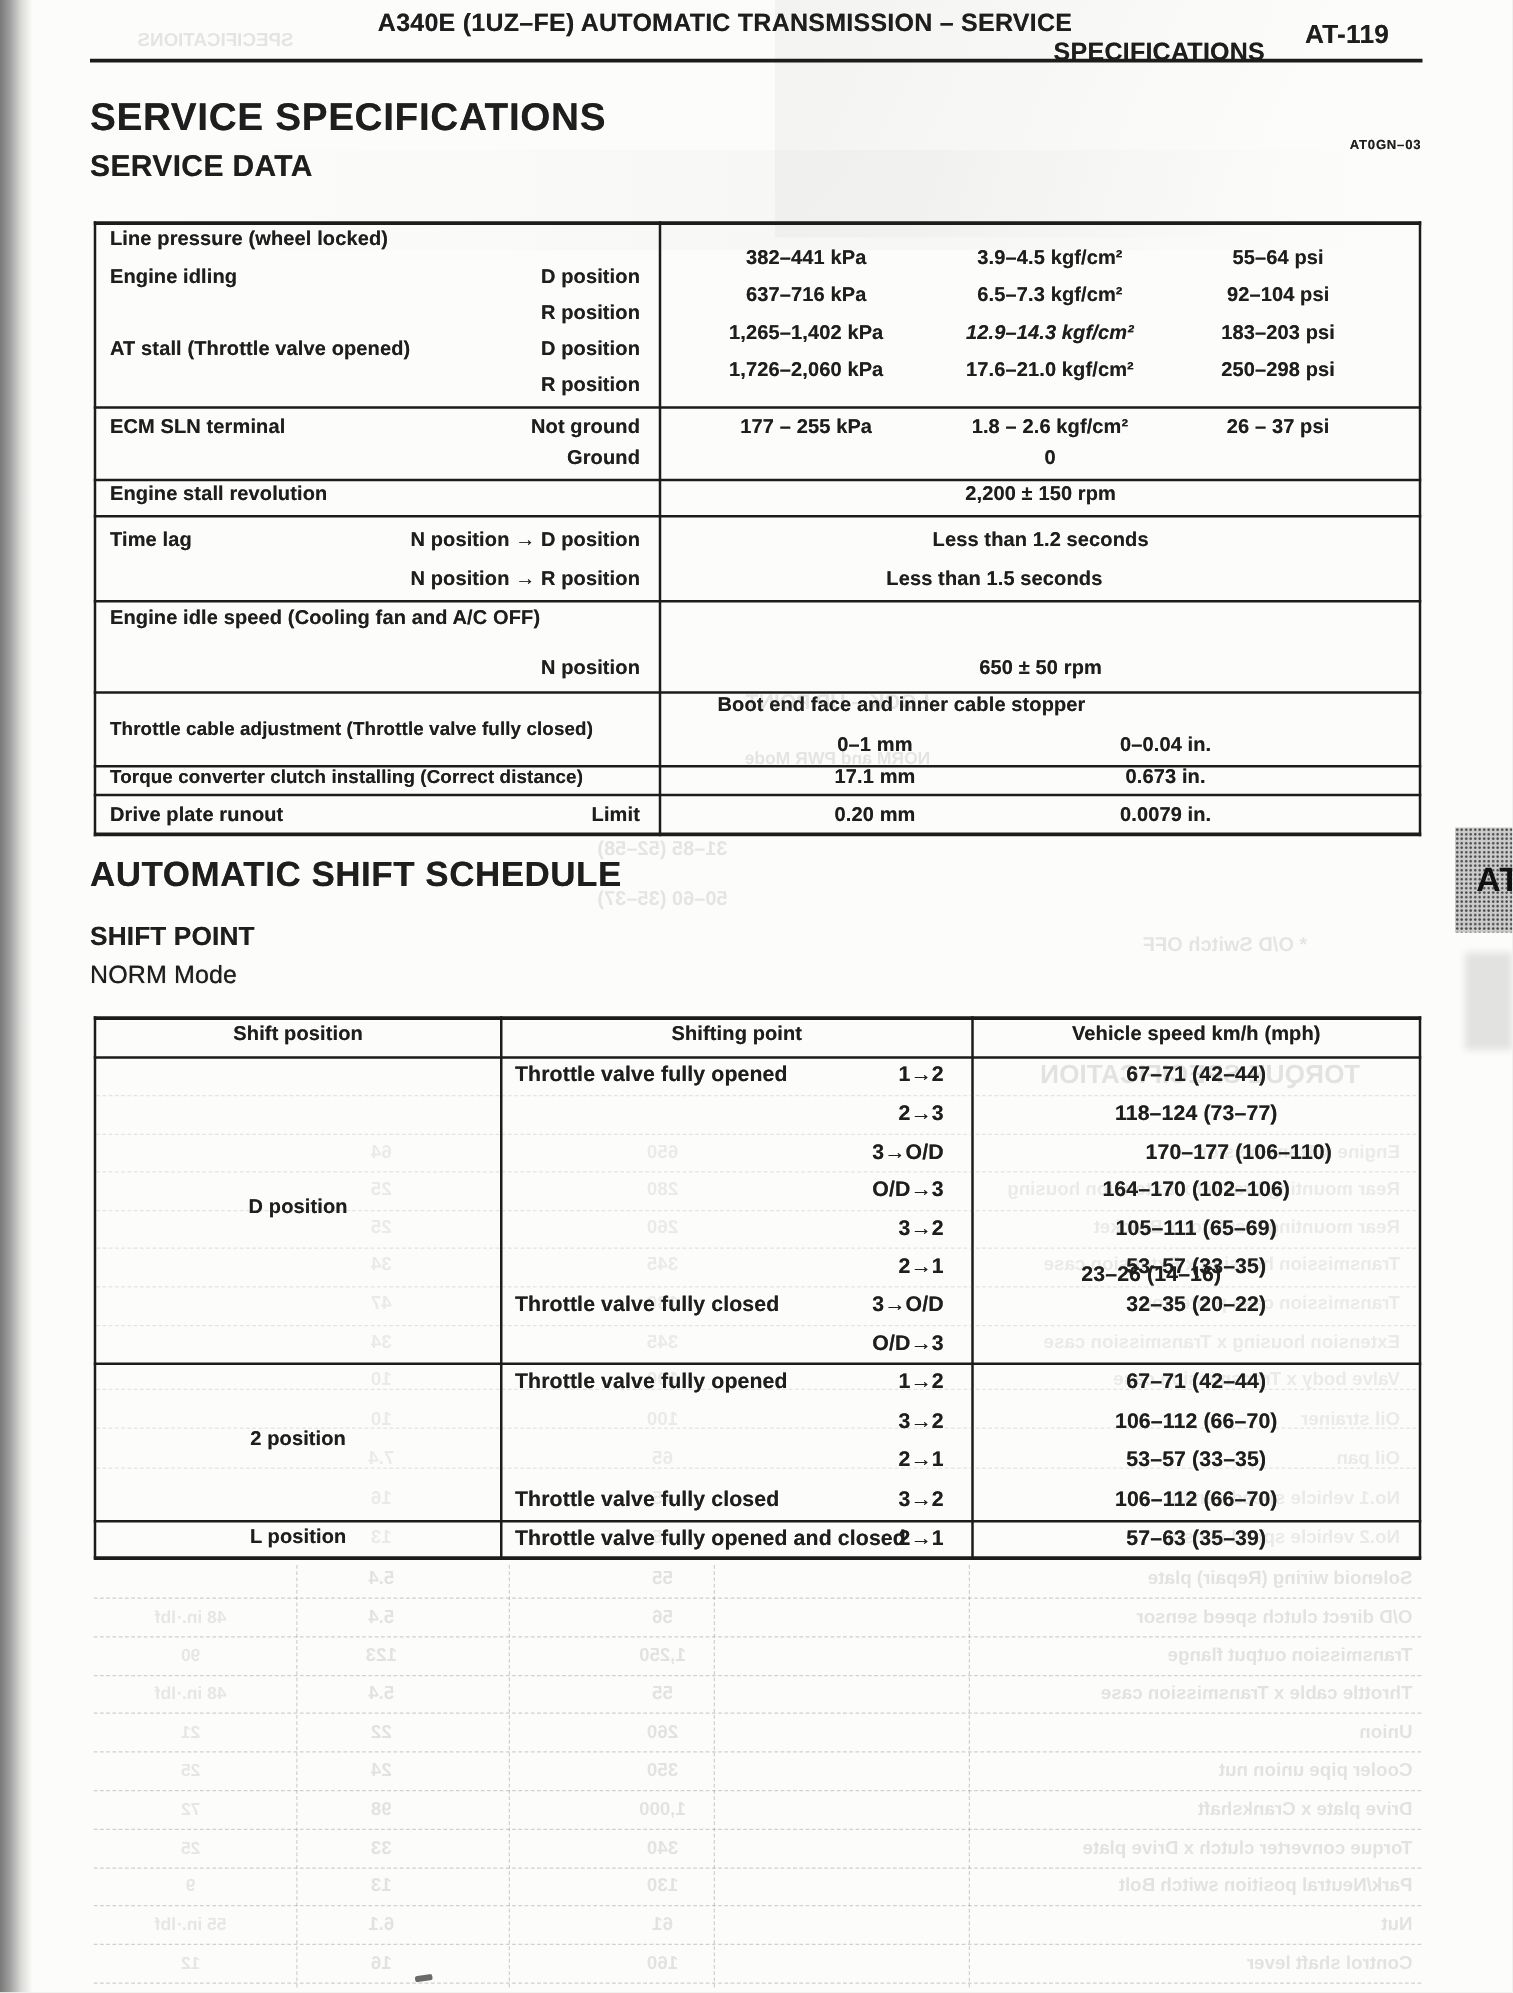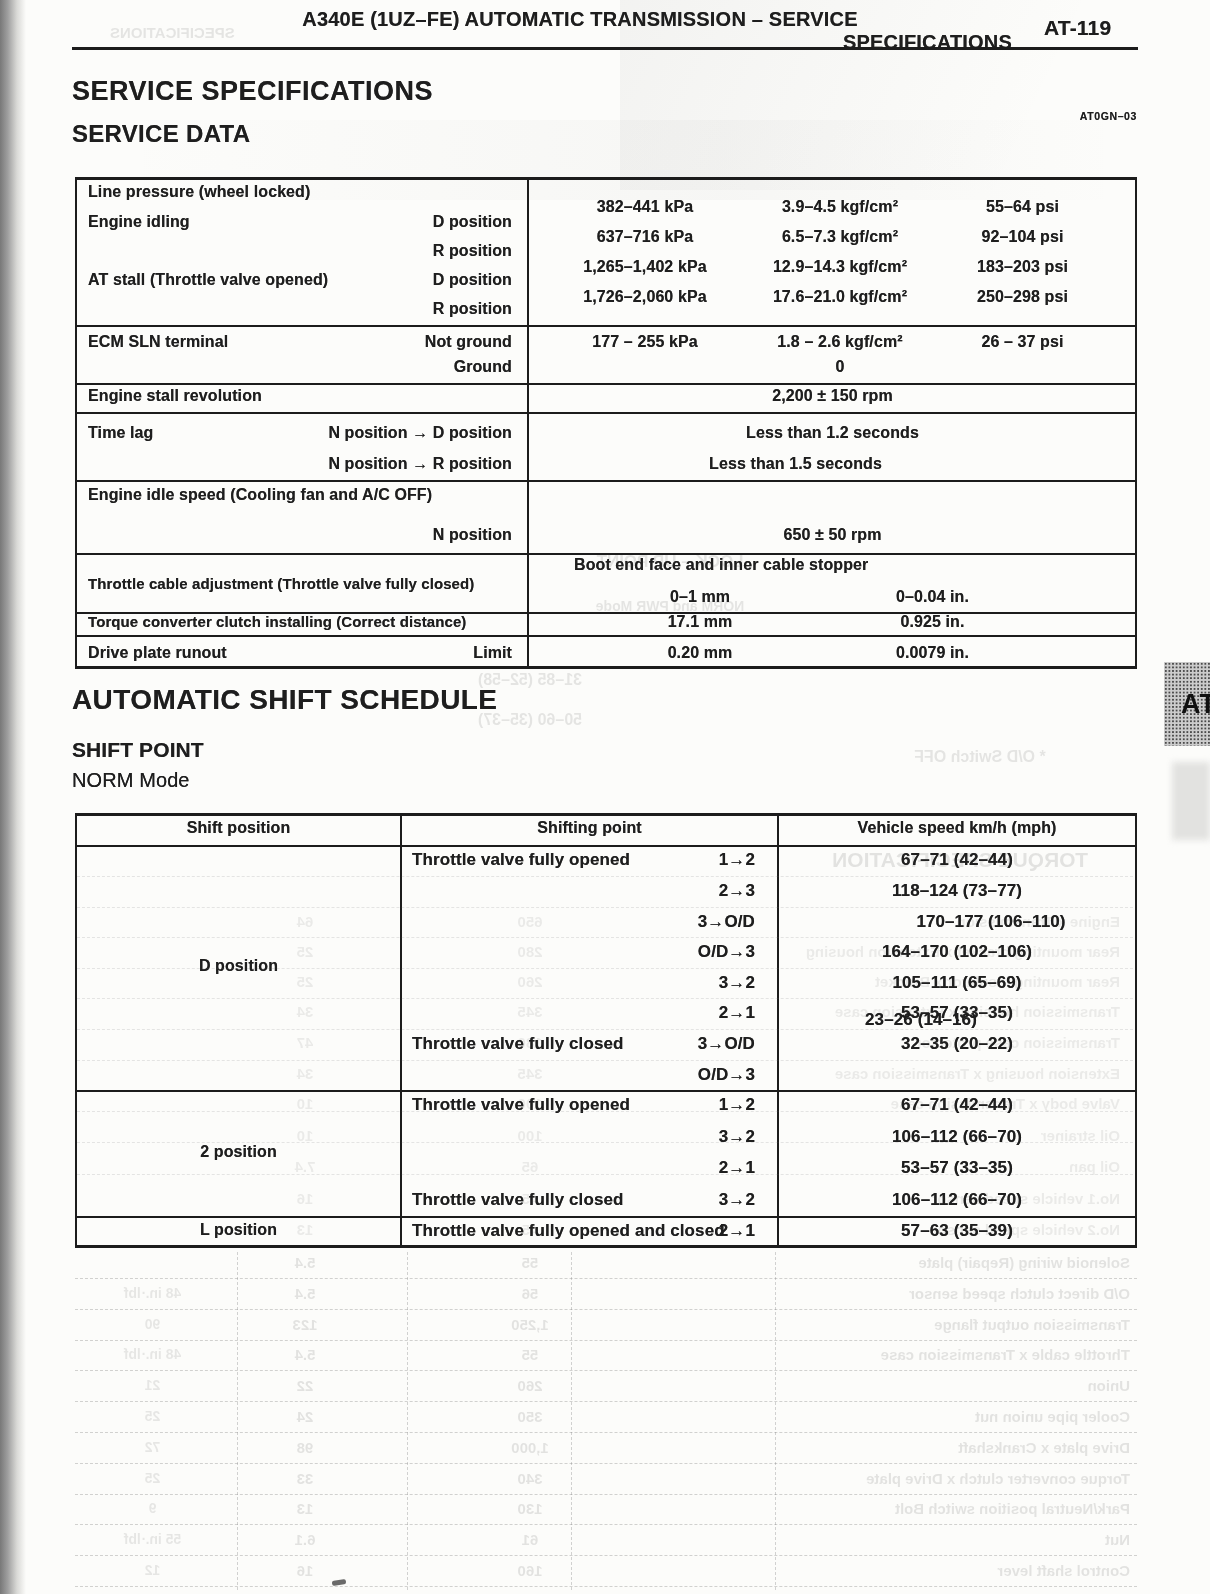--- a/index.html
+++ b/index.html
@@ -9,21 +9,21 @@
   .t{position:absolute;white-space:nowrap;font-size:16px;font-weight:bold;
      color:#1e1e1e;text-shadow:0 0 .5px rgba(20,20,20,.65);letter-spacing:.1px;}
   .sm{font-size:15px;}
   .c{text-align:center;}
   .r{text-align:right;}
   
   .hl{position:absolute;background:#1c1c1c;height:2px;}
   .vl{position:absolute;background:#1c1c1c;width:2px;}
   .thick{height:3px;}
   
-  .h1{font-size:27px;letter-spacing:.5px;}
+  .h1{font-size:31px;letter-spacing:.5px;}
   .h2{font-size:24px;letter-spacing:.3px;}
   .h3{font-size:28px;letter-spacing:.4px;}
   .h4{font-size:21px;}
   .mode{font-size:20px;font-weight:normal;text-shadow:0 0 .6px rgba(0,0,0,.8);}
   .hdr{font-size:20px;letter-spacing:.2px;}
   .code{font-size:10.5px;letter-spacing:.6px;}
   
   .gutter{position:absolute;left:0;top:0;width:26px;height:1594px;
           background:linear-gradient(90deg,#787878 0%,#9f9f9f 30%,#d9d9d6 65%,rgba(255,255,255,0) 100%);}
   .wash{position:absolute;pointer-events:none;}
@@ -78,21 +78,21 @@
   <div class="t r" style="left:300px;top:213px;width:212px;">D position</div>
   <div class="t r" style="left:300px;top:242px;width:212px;">R position</div>
   <div class="t r" style="left:300px;top:271px;width:212px;">D position</div>
   <div class="t r" style="left:300px;top:300px;width:212px;">R position</div>
   <div class="t c" style="left:540px;top:198px;width:210px;">382–441 kPa</div>
   <div class="t c" style="left:540px;top:228px;width:210px;">637–716 kPa</div>
   <div class="t c" style="left:540px;top:258px;width:210px;">1,265–1,402 kPa</div>
   <div class="t c" style="left:540px;top:288px;width:210px;">1,726–2,060 kPa</div>
   <div class="t c" style="left:737px;top:198px;width:206px;">3.9–4.5 kgf/cm²</div>
   <div class="t c" style="left:737px;top:228px;width:206px;">6.5–7.3 kgf/cm²</div>
-  <div class="t c" style="left:737px;top:258px;width:206px;">12.9–14.3 kgf/cm²</div>
+  <div class="t c" style="left:737px;top:258px;width:206px;font-style:italic;">12.9–14.3 kgf/cm²</div>
   <div class="t c" style="left:737px;top:288px;width:206px;">17.6–21.0 kgf/cm²</div>
   <div class="t c" style="left:930px;top:198px;width:185px;">55–64 psi</div>
   <div class="t c" style="left:930px;top:228px;width:185px;">92–104 psi</div>
   <div class="t c" style="left:930px;top:258px;width:185px;">183–203 psi</div>
   <div class="t c" style="left:930px;top:288px;width:185px;">250–298 psi</div>
 
   <div class="t" style="left:88px;top:333px;">ECM SLN terminal</div>
   <div class="t r" style="left:300px;top:333px;width:212px;">Not ground</div>
   <div class="t r" style="left:300px;top:358px;width:212px;">Ground</div>
   <div class="t c" style="left:540px;top:333px;width:210px;">177 – 255 kPa</div>
@@ -113,21 +113,21 @@
   <div class="t r" style="left:300px;top:526px;width:212px;">N position</div>
   <div class="t c" style="left:530px;top:526px;width:605px;">650 ± 50 rpm</div>
 
   <div class="t sm" style="left:88px;top:575px;">Throttle cable adjustment (Throttle valve fully closed)</div>
   <div class="t" style="left:535px;top:556px;margin-left:39px;">Boot end face and inner cable stopper</div>
   <div class="t c" style="left:600px;top:588px;width:200px;">0–1 mm</div>
   <div class="t c" style="left:825px;top:588px;width:215px;">0–0.04 in.</div>
 
   <div class="t sm" style="left:88px;top:613px;">Torque converter clutch installing (Correct distance)</div>
   <div class="t c" style="left:600px;top:613px;width:200px;">17.1 mm</div>
-  <div class="t c" style="left:825px;top:613px;width:215px;">0.925 in.</div>
+  <div class="t c" style="left:825px;top:613px;width:215px;">0.673 in.</div>
 
   <div class="t" style="left:88px;top:644px;">Drive plate runout</div>
   <div class="t r" style="left:300px;top:644px;width:212px;">Limit</div>
   <div class="t c" style="left:600px;top:644px;width:200px;">0.20 mm</div>
   <div class="t c" style="left:825px;top:644px;width:215px;">0.0079 in.</div>
 
   <div class="ghost" style="left:540px;top:552px;width:260px;font-size:17px;text-align:center;">LOCK – UP POINT</div>
   <div class="ghost" style="left:540px;top:598px;width:260px;font-size:14px;text-align:center;">NORM and PWR Mode</div>
   <div class="ghost" style="left:420px;top:671px;width:220px;font-size:16px;text-align:center;">31–85 (52–58)</div>
   <div class="ghost" style="left:420px;top:711px;width:220px;font-size:16px;text-align:center;">50–60 (35–37)</div>

